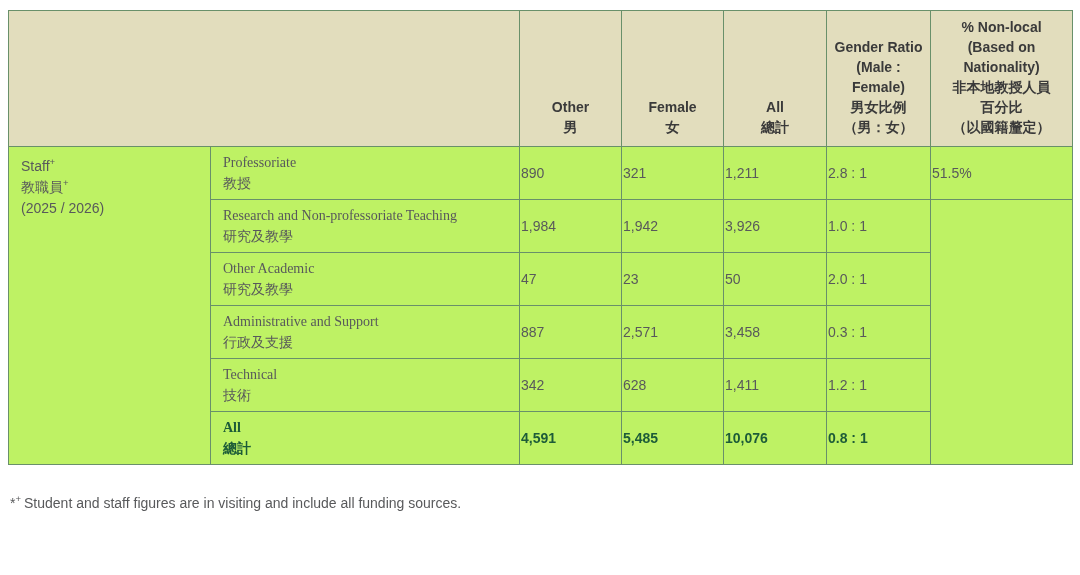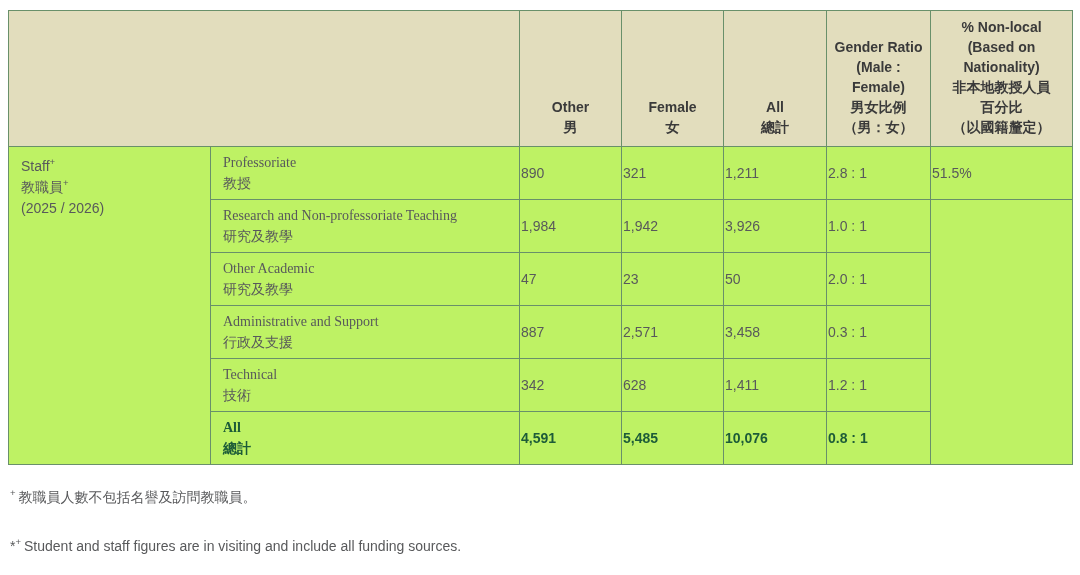--- a/index.html
+++ b/index.html
@@ -181,18 +181,17 @@
       </td>
       <td class="num-cell">4,591</td>
       <td class="num-cell">5,485</td>
       <td class="num-cell">10,076</td>
       <td class="num-cell">0.8 : 1</td>
     </tr>
   </tbody>
     </table>
 
   <div class="footnotes">
-    <div class="fn"><span class="fn-marker"><span></span><sup class="mark">+</sup></span><span>教職員人數不包括名譽及訪問教職員。</span></div>
     <div class="fn fn-gap"><span class="fn-marker"><span>*</span><sup class="mark">+</sup></span><span>Student and staff figures are in visiting and include all funding sources.</span></div>
 
   </div>
 
 </div>
 
 </body></html>

